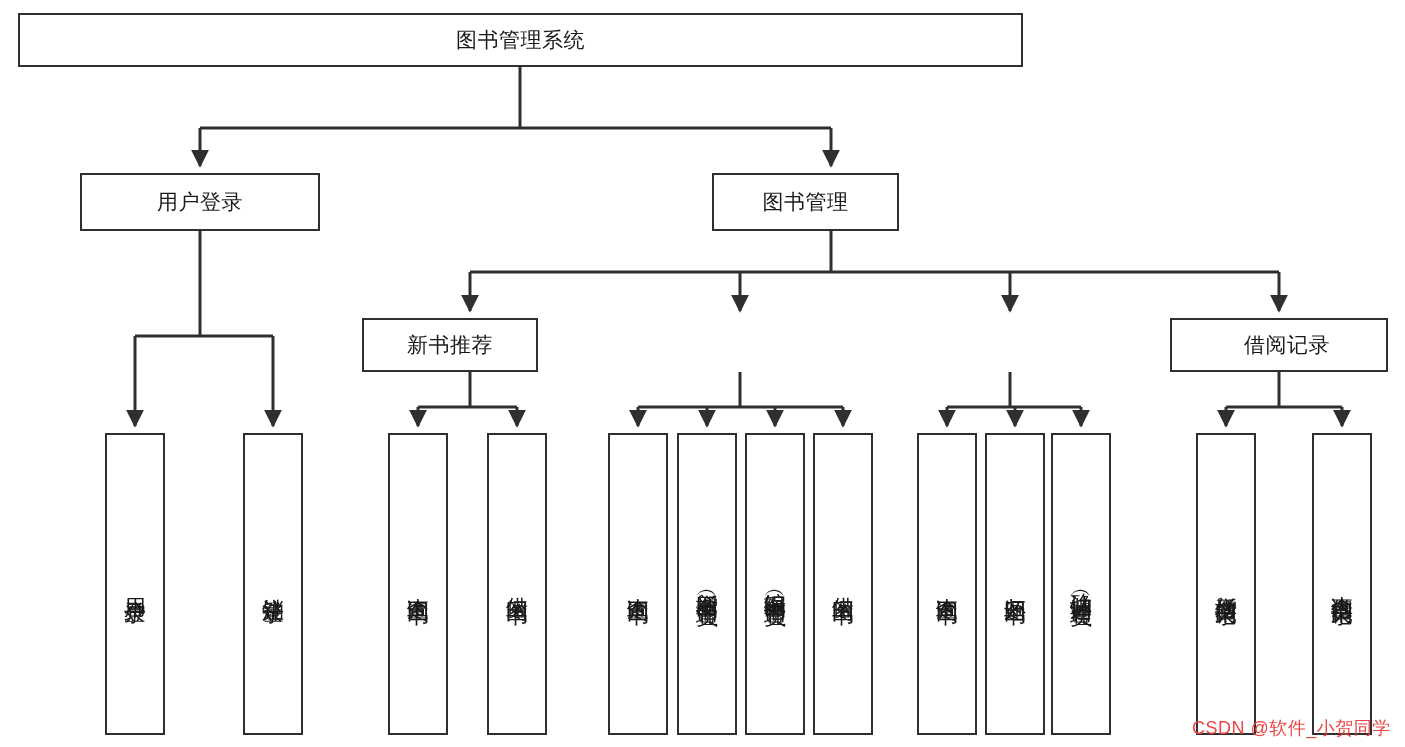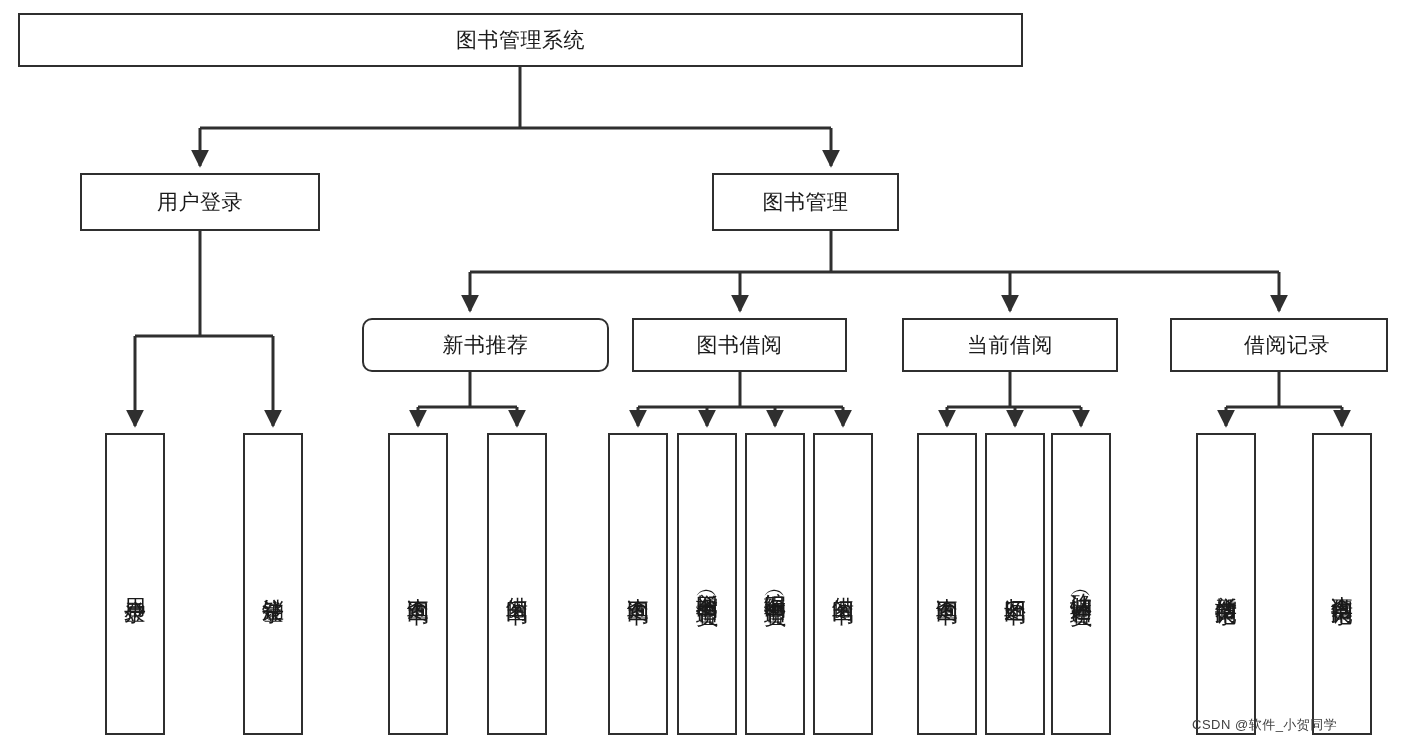--- a/index.html
+++ b/index.html
@@ -50,22 +50,22 @@
   .node.vertical .label {
     writing-mode: vertical-rl;
     text-orientation: upright;
     font-size: 22px;
     letter-spacing: 2px;
     line-height: 1.0;
     max-height: 100%;
   }
   .watermark {
     position: absolute;
-    color: #404040;
-    font-size: 13px;
+    color: #ef4444;
+    font-size: 18px;
     white-space: nowrap;
     letter-spacing: 0.5px;
     font-family: "Liberation Sans", "DejaVu Sans", sans-serif;
   }
 </style>
 </head>
 <body>
 
 <div id="canvas">
 
@@ -123,28 +123,22 @@
     <span class="label">图书管理系统</span>
   </div>
 
   <div class="node horizontal" style="left:80px; top:173px; width:240px; height:58px;">
     <span class="label">用户登录</span>
   </div>
   <div class="node horizontal" style="left:712px; top:173px; width:187px; height:58px;">
     <span class="label">图书管理</span>
   </div>
 
-  <div class="node horizontal" style="left:362px; top:318px; width:247px; height:54px;border-radius:10px;">
+  <div class="node horizontal" style="left:362px; top:318px; width:176px; height:54px;">
     <span class="label">新书推荐</span>
-  </div>
-  <div class="node horizontal" style="left:632px; top:318px; width:215px; height:54px;">
-    <span class="label">图书借阅</span>
-  </div>
-  <div class="node horizontal" style="left:902px; top:318px; width:216px; height:54px;">
-    <span class="label">当前借阅</span>
   </div>
   <div class="node horizontal" style="left:1170px; top:318px; width:218px; height:54px;padding-left:16px;">
     <span class="label">借阅记录</span>
   </div>
 
   <div class="node vertical" style="left:105px; top:433px; width:60px; height:302px;">
     <span class="label">用户登录</span>
   </div>
   <div class="node vertical" style="left:243px; top:433px; width:60px; height:302px;">
     <span class="label">注销登录</span>

